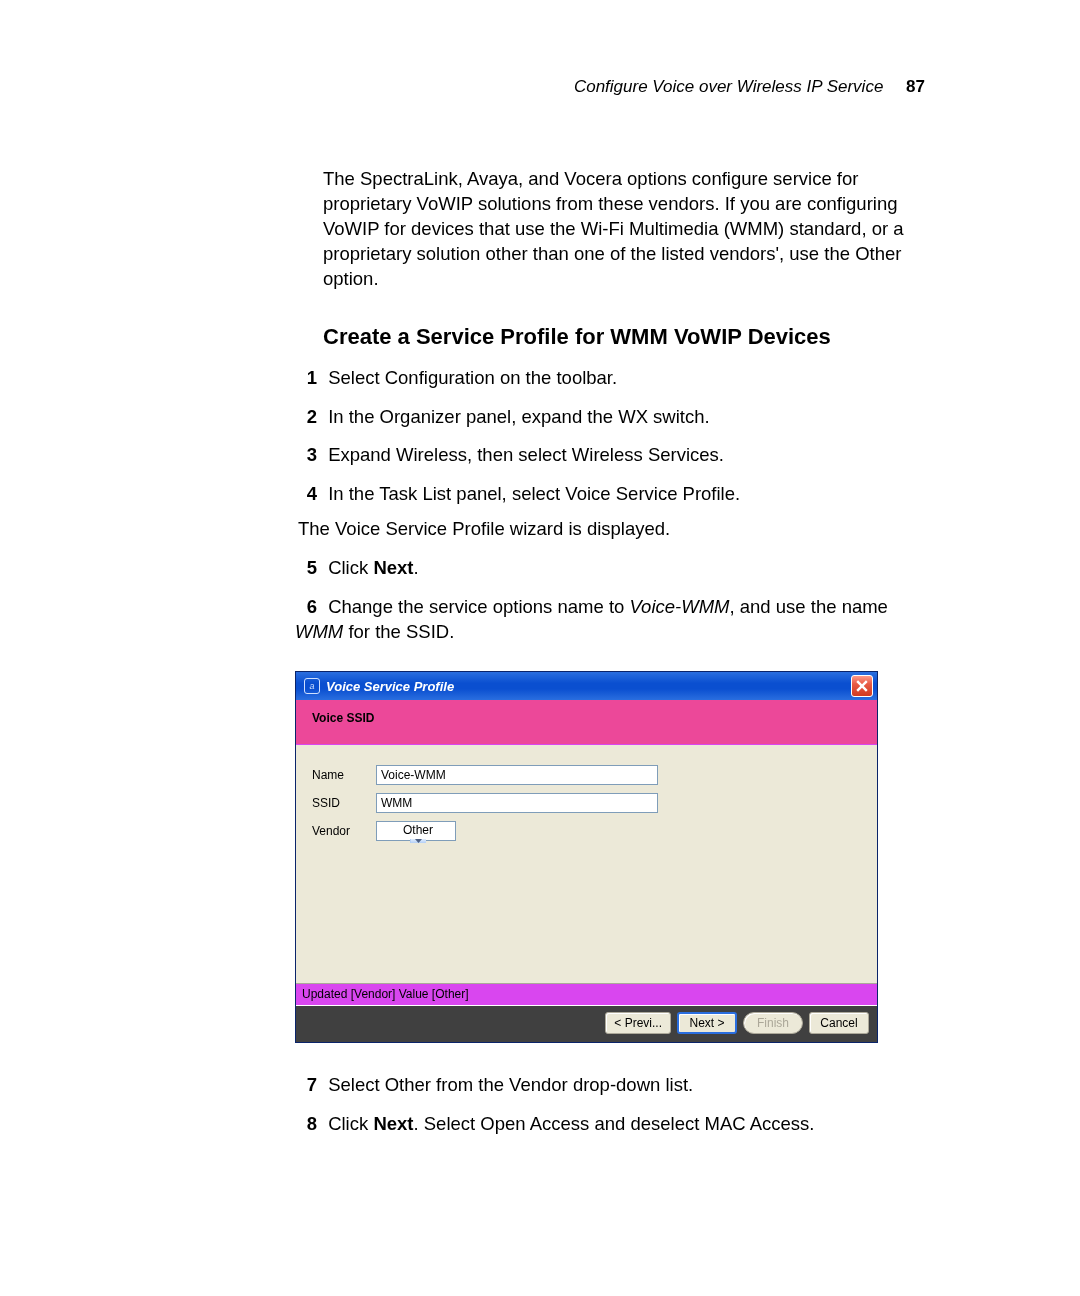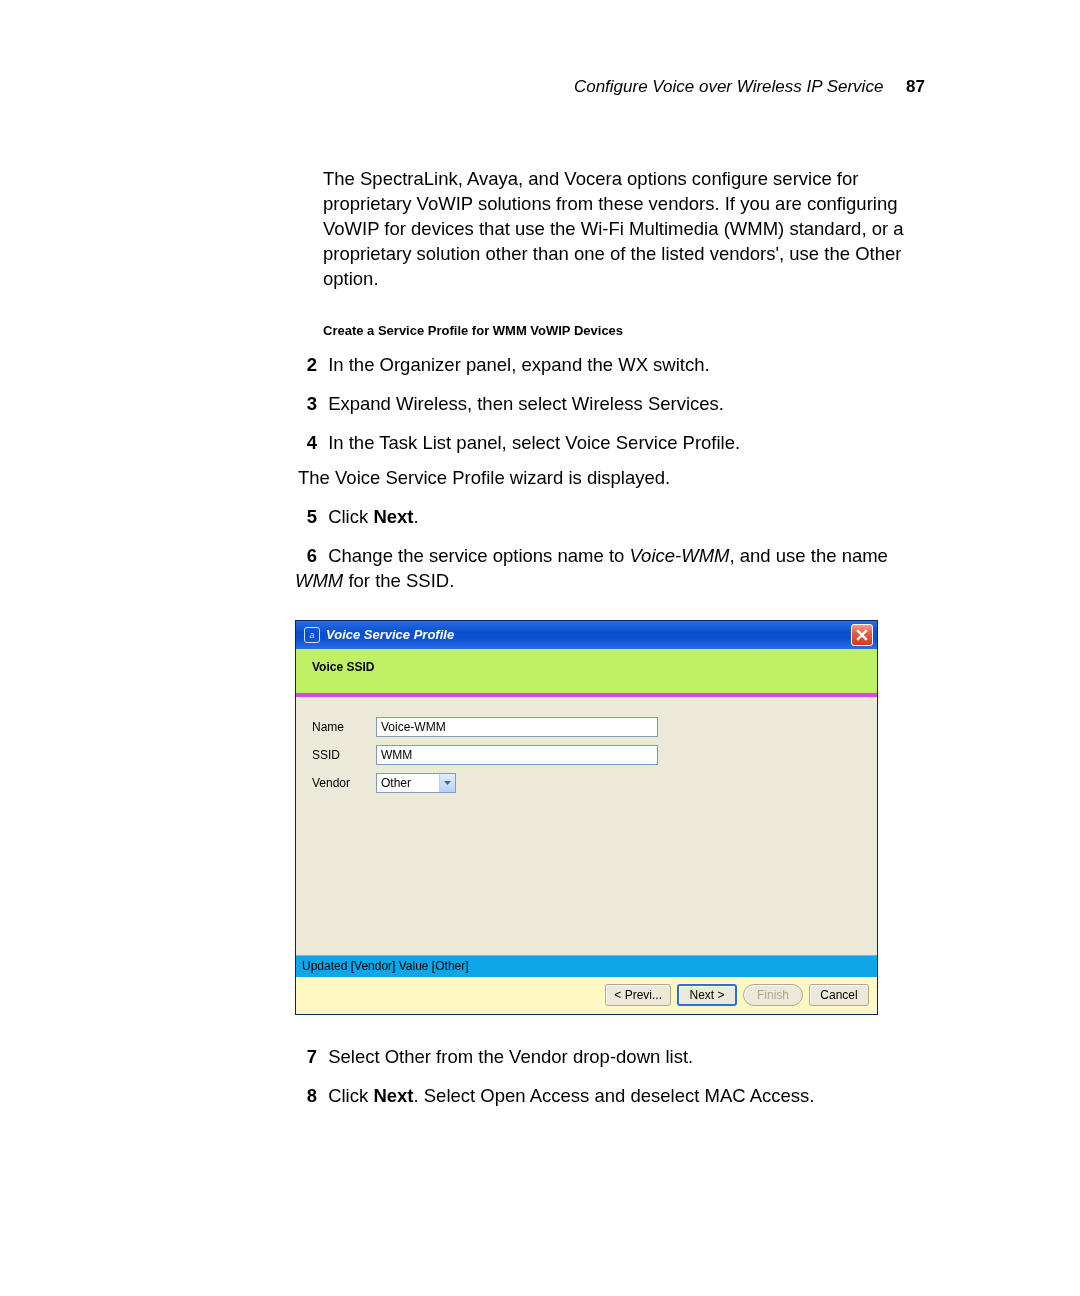--- a/index.html
+++ b/index.html
@@ -31,21 +31,21 @@
     padding: 70px 155px 0 323px;
     font-size: 18.5px;
     line-height: 1.35;
     color: #000;
   }
   .para {
     margin-bottom: 30px;
   }
   .section-heading {
     font-weight: bold;
-    font-size: 13px;
+    font-size: 22px;
     margin-bottom: 14px;
   }
   .step-list {
     list-style: none;
     padding: 0;
     margin: 0;
   }
   .step-list li {
     position: relative;
     padding-left: 0;
@@ -105,22 +105,22 @@
     background: linear-gradient(to bottom, #ff9a8a, #e85b45 40%, #d13a20);
     border: 1px solid #fff;
     border-radius: 3px;
     display: flex; align-items: center; justify-content: center;
     cursor: pointer;
   }
   .wizard .titlebar .close-btn svg {
     width: 12px; height: 12px;
   }
   .wizard .header-panel {
-    background: #bef264;
-    border-bottom: 4px solid #d946ef;
+    background: #ec4899;
+    border-bottom: 1px solid #d946ef;
     padding: 10px 16px 12px 16px;
   }
   .wizard .header-panel .heading {
     font-weight: bold;
     font-size: 12px;
     margin-bottom: 6px;
     color: #000;
   }
   .wizard .header-panel .subheading {
     font-size: 12px;
@@ -157,44 +157,44 @@
   .wizard .form-row .select-wrap {
     width: 80px;
     height: 20px;
     border: 1px solid #7f9db9;
     background: #fff;
     display: flex;
     align-items: center;
     padding-left: 4px;
     position: relative;
     cursor: pointer;
+    flex-direction: column;
   }
   .wizard .form-row .select-wrap .sel-text {
     flex: 1;
     font-size: 12px;
   }
   .wizard .form-row .select-wrap .sel-arrow {
     width: 16px; height: 18px;
     background: linear-gradient(to bottom, #e2eefd, #b4d0f7);
     border-left: 1px solid #b4d0f7;
     display: flex; align-items: center; justify-content: center;
   }
   .wizard .form-row .select-wrap .sel-arrow svg {
     width: 7px; height: 4px;
   }
   .wizard .status-line {
     border-top: 1px solid #aca899;
-    background: #0ea5e9;
+    background: #d946ef;
     padding: 2px 6px;
     font-size: 12px;
     color: #000;
-    margin-top: 20px;
   }
   .wizard .button-bar {
-    background: #fef9c3;
+    background: #404040;
     padding: 6px 8px 8px 8px;
     display: flex;
     justify-content: flex-end;
     gap: 6px;
     border-top: 1px solid #fff;
   }
   .wizard .button-bar .btn {
     min-width: 60px;
     height: 22px;
     font-family: Tahoma, Arial, sans-serif;
@@ -226,20 +226,24 @@
     <span class="page-num">87</span>
   </div>
 
   <div class="body-content">
 
     <div class="para">The SpectraLink, Avaya, and Vocera options configure service for proprietary VoWIP solutions from these vendors. If you are configuring VoWIP for devices that use the Wi-Fi Multimedia (WMM) standard, or a proprietary solution other than one of the listed vendors', use the Other option.</div>
 
     <div class="section-heading">Create a Service Profile for WMM VoWIP Devices</div>
 
     <ol class="step-list">
+      <li>
+        <span class="step-num">1</span>
+        <span>Select Configuration on the toolbar.</span>
+      </li>
       <li>
         <span class="step-num">2</span>
         <span>In the Organizer panel, expand the WX switch.</span>
       </li>
       <li>
         <span class="step-num">3</span>
         <span>Expand Wireless, then select Wireless Services.</span>
       </li>
       <li>
         <span class="step-num">4</span>

